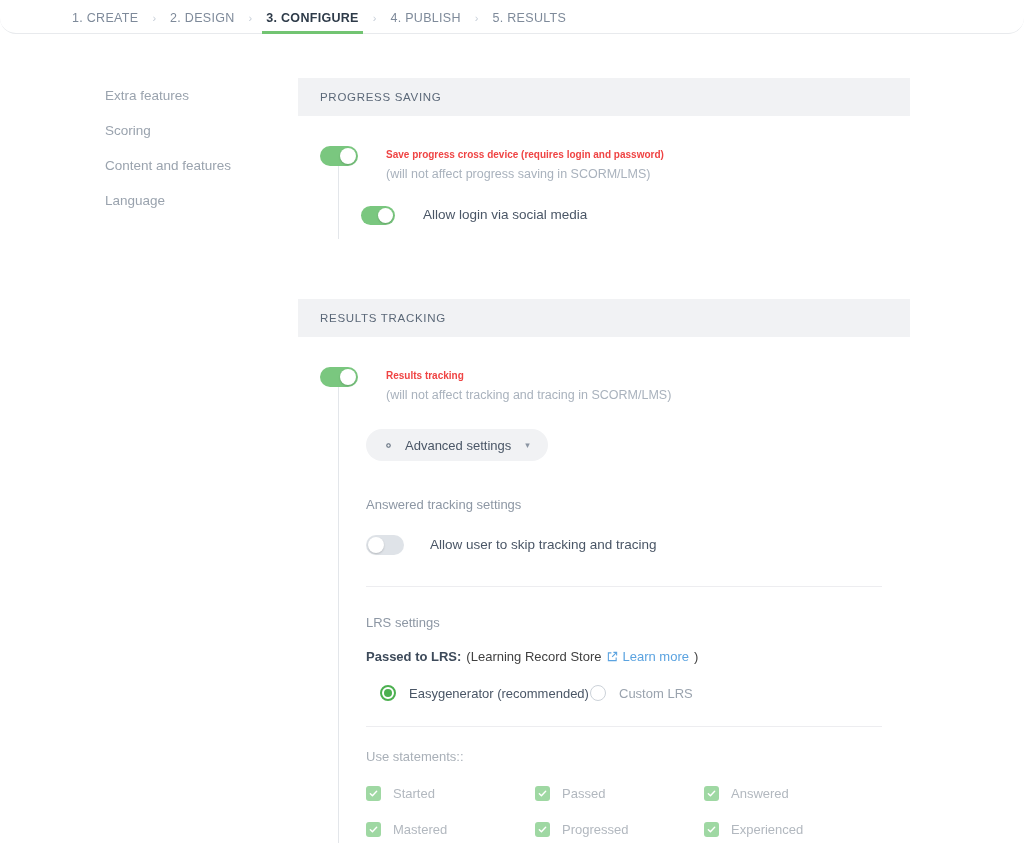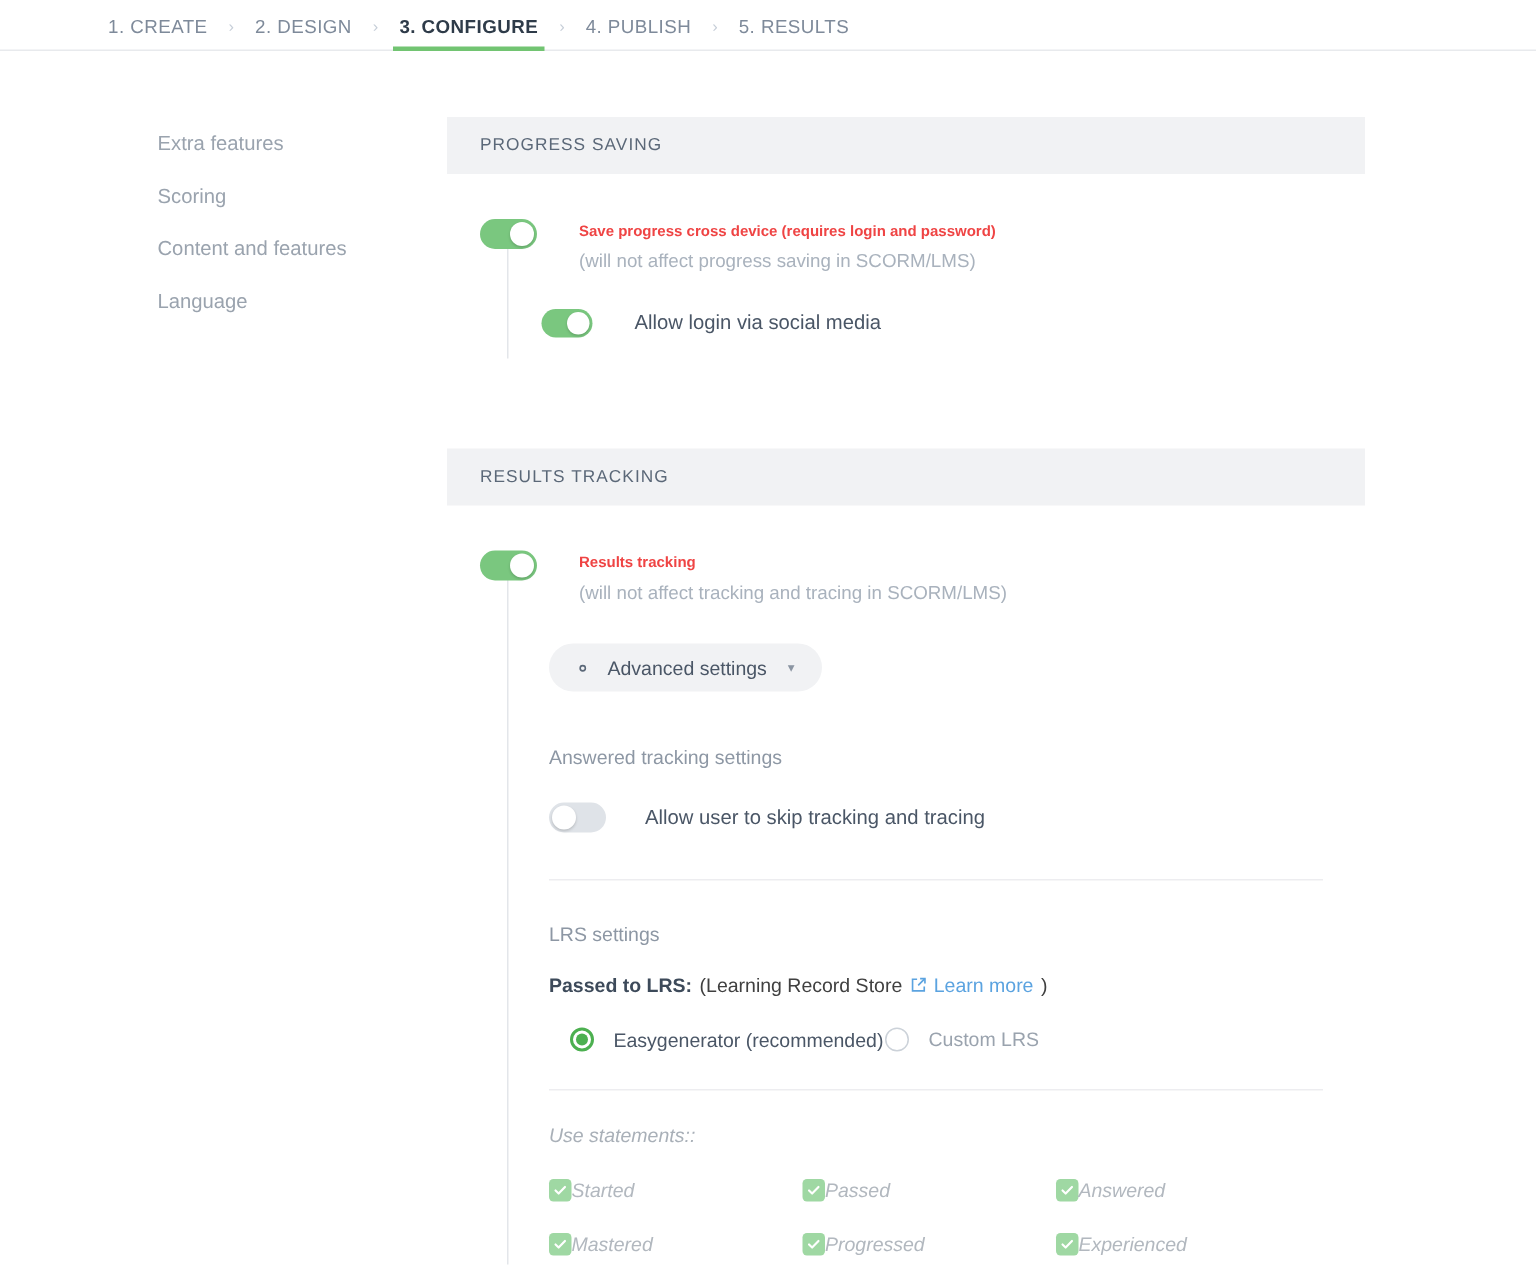--- a/index.html
+++ b/index.html
@@ -15,20 +15,21 @@
   
   .topnav {
     position: relative;
     height: 34px;
     display: flex;
     align-items: flex-end;
     justify-content: flex-start;
     padding-left: 72px;
     border-bottom: 1px solid #e8eaed;
     background: #fff;
+    border-radius: 16px;
   }
   .step {
     position: relative;
     font-size: 12.5px;
     letter-spacing: .3px;
     color: #7e8a9a;
     padding: 0 0 8px 0;
     white-space: nowrap;
     cursor: pointer;
   }
@@ -212,20 +213,21 @@
 
   
   .stm-grid {
     display: grid;
     grid-template-columns: 169px 169px 1fr;
     row-gap: 21px;
   }
   .stm {
     display: flex;
     align-items: center;
+    gap: 12px;
   }
   .cbox {
     width: 15px; height: 15px;
     border-radius: 3px;
     background: #9fd8a3;
     display: flex;
     align-items: center;
     justify-content: center;
     flex: 0 0 15px;
     cursor: default;
@@ -360,30 +362,30 @@
             <span class="muted-paren" style="font-size:13px;">)</span>
           </div>
 
           <div style="padding-top:21px; display:flex; align-items:center;">
             <div style="display:flex; align-items:center; gap:13px; width:224px;padding-left:14px;">
               <span class="radio">
                   <span class="dot"></span>
                 </span>
               <span class="radio-label">Easygenerator (recommended)</span>
             </div>
-            <div style="display:flex; align-items:flex-start; gap:13px;">
+            <div style="display:flex; align-items:center; gap:13px;">
               <span class="radio unchecked"></span>
               <span class="radio-label muted">Custom LRS</span>
             </div>
           </div>
         </div>
 
         <div class="divider" style="margin:25px 28px 0 0;"></div>
 
-        <div style="padding-top:22px;font-style:italic;">
+        <div style="padding-top:22px;">
           <div class="sub-title" style="color:#a9b0b8;">Use statements::</div>
 
           <div class="stm-grid" style="padding-top:22px;">
             <div class="stm">
               <span class="cbox">
                 <svg width="9" height="9" viewBox="0 0 10 10" fill="none" stroke="#ffffff" stroke-width="1.6" stroke-linecap="round" stroke-linejoin="round">
                     <path d="M1.5 5.2L3.8 7.4 8.5 2.6"></path>
                   </svg>
               </span>
               <span class="stm-label">Started</span>

